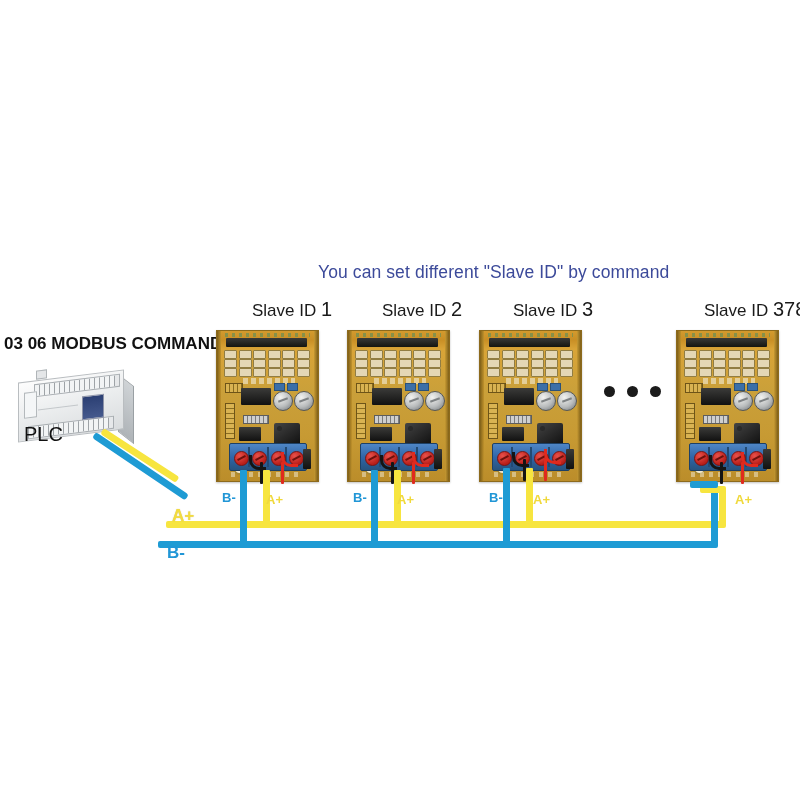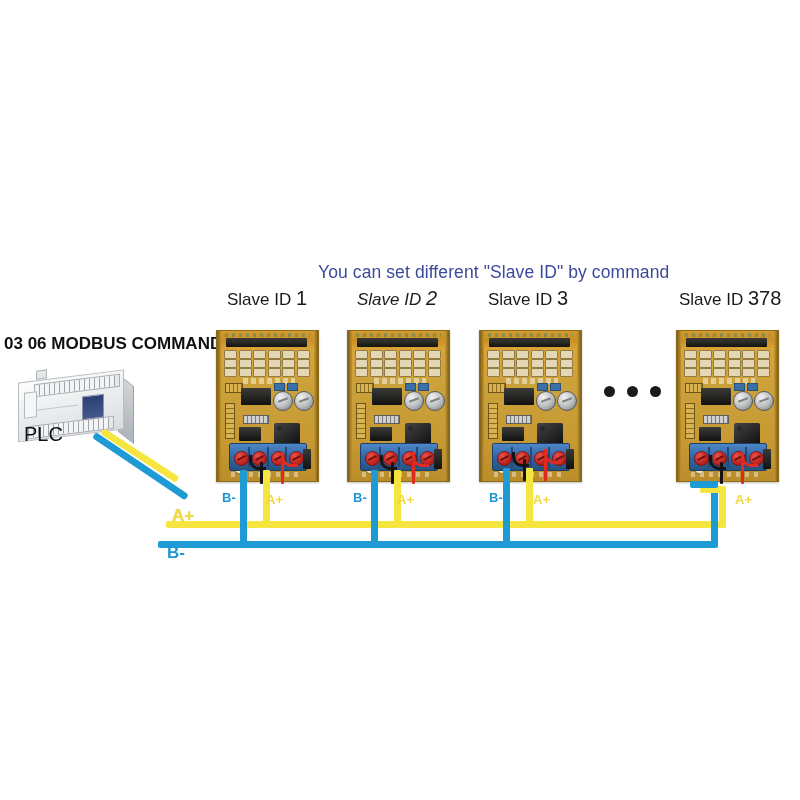--- a/index.html
+++ b/index.html
@@ -18,21 +18,21 @@
   .cmd-label{
     position:absolute;left:4px;top:334px;
     font-size:17px;font-weight:bold;color:#111;white-space:nowrap;
     font-family:"Liberation Sans",sans-serif;
   }
   .plc-label{
     position:absolute;left:24px;top:423px;
     font-size:20px;color:#111;white-space:nowrap;
   }
   .slave-title{
-    position:absolute;top:287px;font-size:17px;color:#1a1a1a;white-space:nowrap;
+    position:absolute;top:298px;font-size:17px;color:#1a1a1a;white-space:nowrap;margin-left:25px;
   }
   .slave-title .num{font-size:20px;}
 
   
   .plc{position:absolute;left:12px;top:366px;width:122px;height:78px;}
   .plc-body{
     position:absolute;left:6px;top:10px;width:104px;height:58px;
     background:linear-gradient(170deg,#fdfdfd 0%,#eceeef 45%,#d9dcde 100%);
     border:1px solid #b9bdc0;
     transform:skewY(-7deg);
@@ -269,21 +269,21 @@
     <div class="plc-door"></div>
     <div class="plc-seam"></div>
     <div class="plc-screen"></div>
   </div>
   <div class="plc-label">PLC</div>
 
   <div class="slave-title" style="left:227px;">
     <span>Slave ID</span>
     <span class="num">1</span>
   </div>
-  <div class="slave-title" style="left:357px;font-style:italic;">
+  <div class="slave-title" style="left:357px;">
     <span>Slave ID</span>
     <span class="num">2</span>
   </div>
   <div class="slave-title" style="left:488px;text-align:center;">
     <span>Slave ID</span>
     <span class="num">3</span>
   </div>
   <div class="slave-title" style="left:679px;">
     <span>Slave ID</span>
     <span class="num">378</span>

